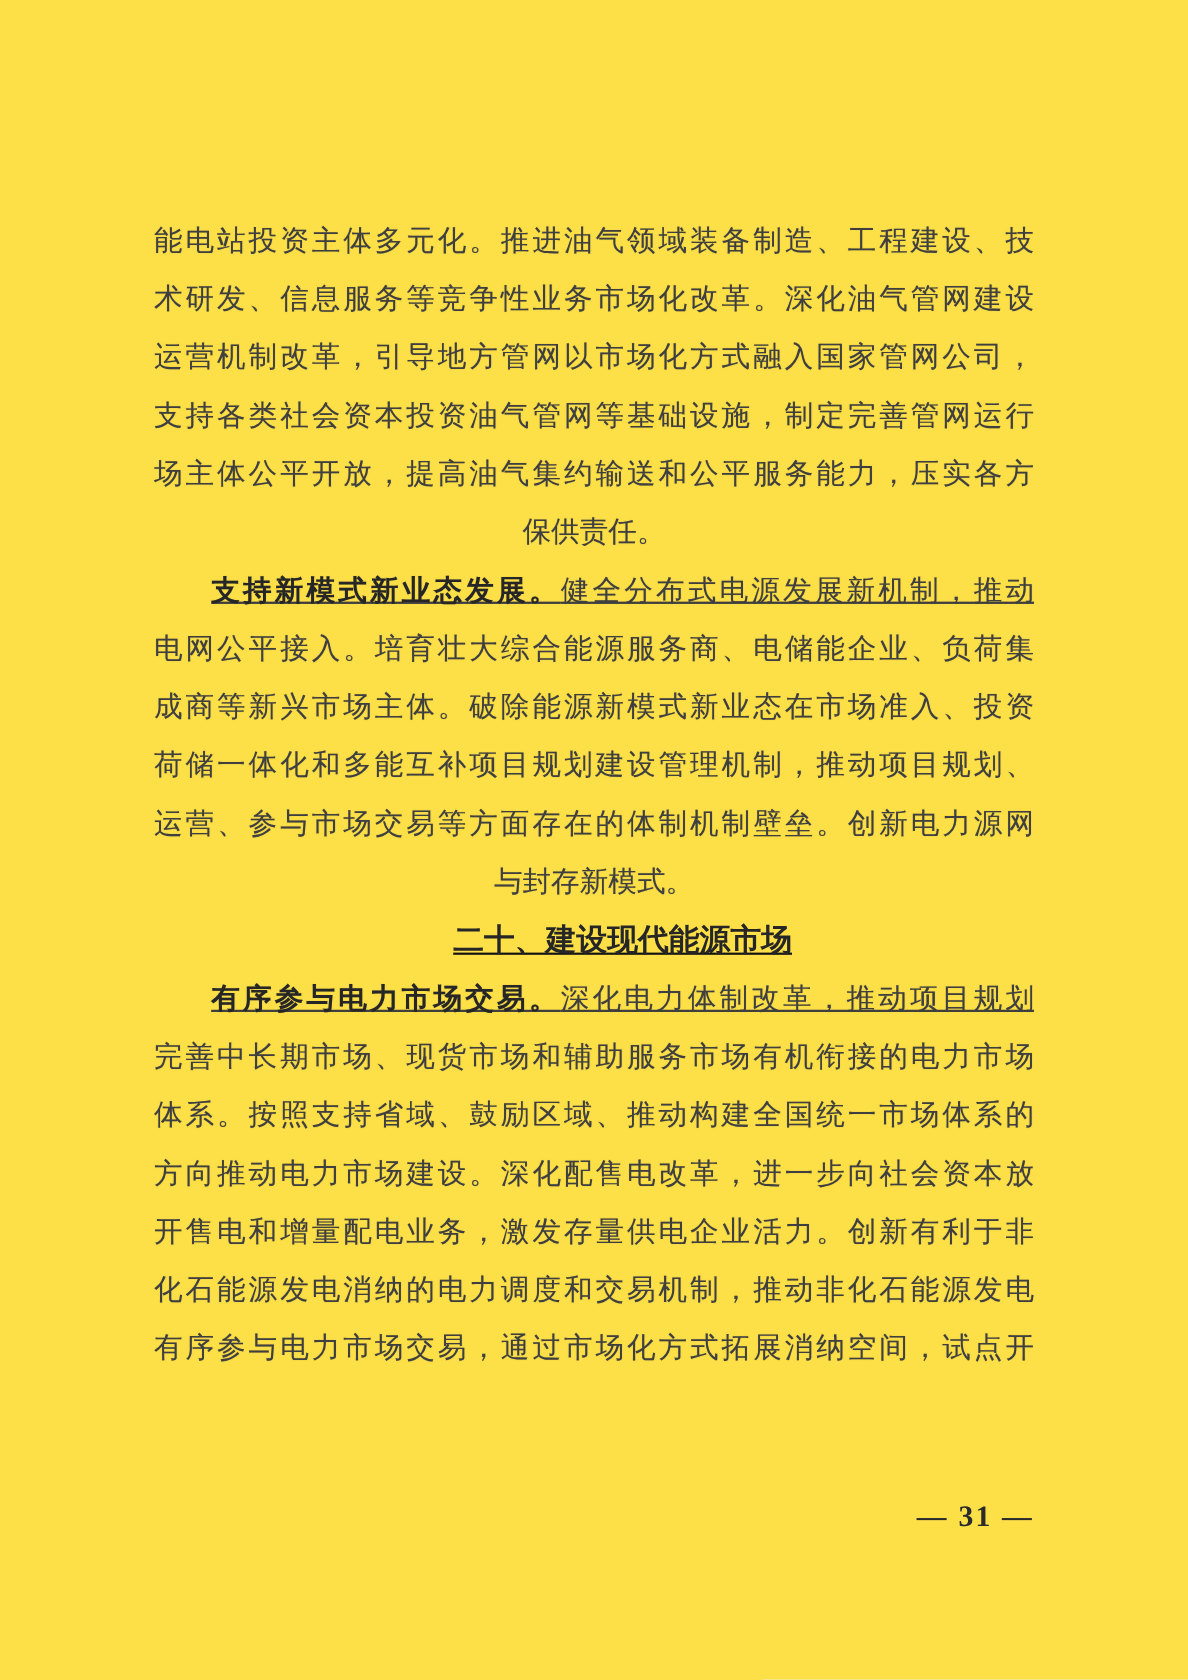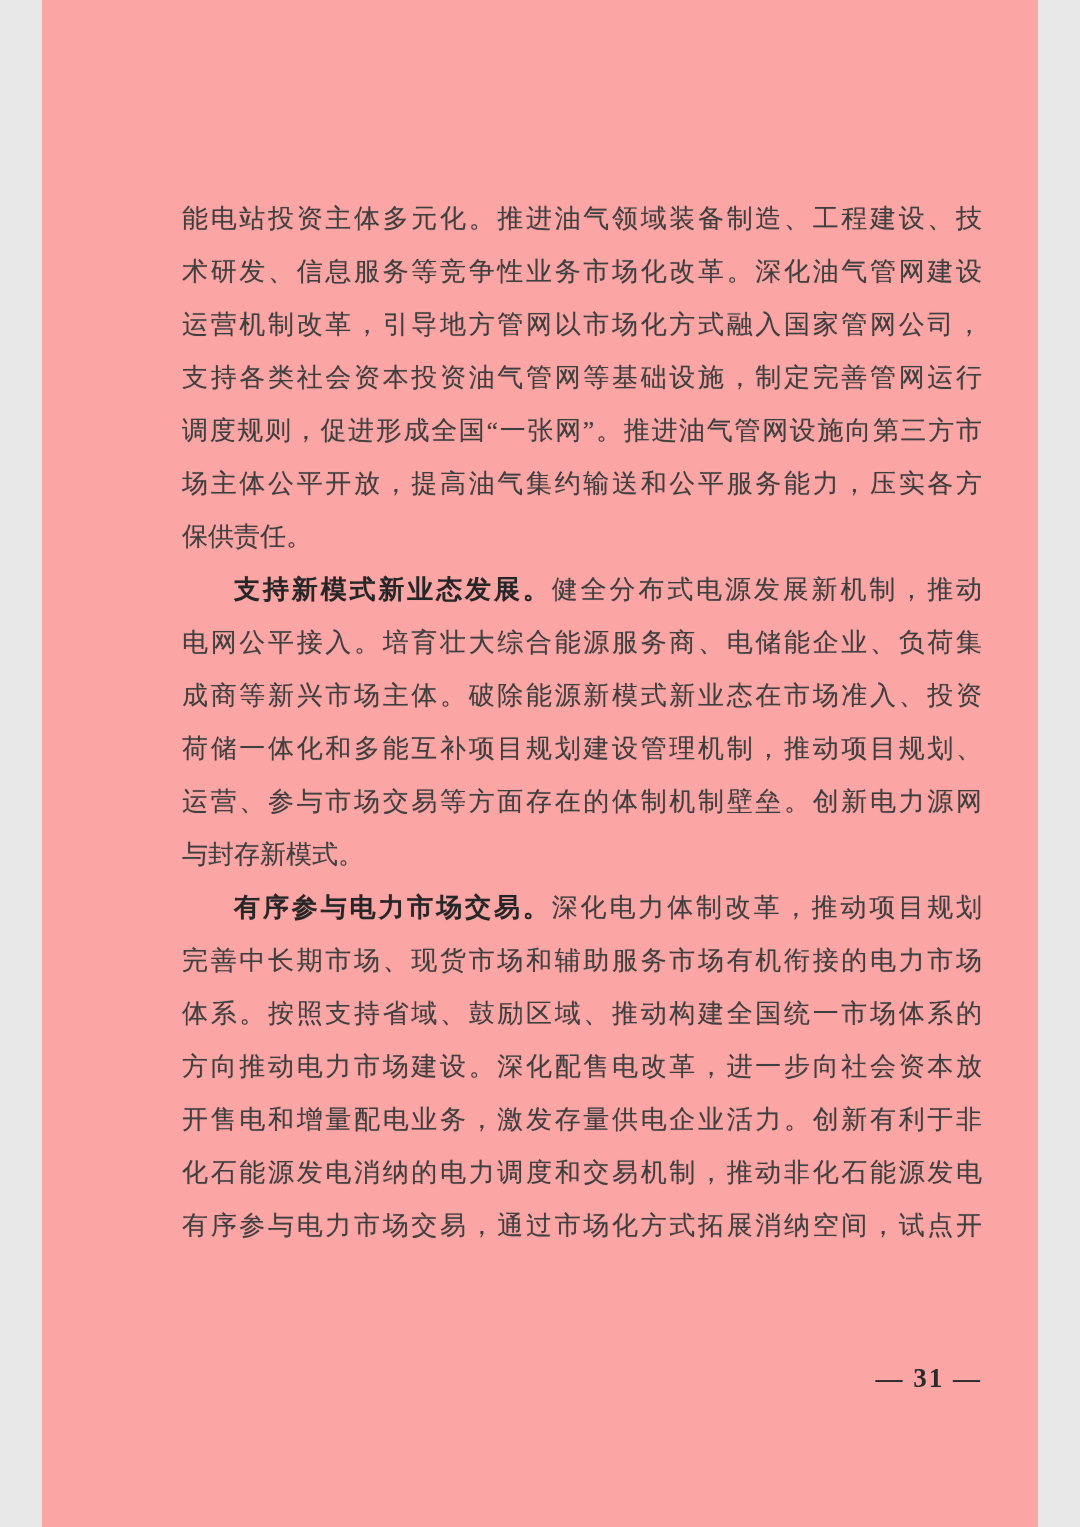--- a/index.html
+++ b/index.html
@@ -1,45 +1,46 @@
 <!DOCTYPE html>
 <html><head>
 <meta charset="utf-8">
 <style>
   * { margin: 0; padding: 0; box-sizing: border-box; }
   html, body { background: #e8e8e8; }
   .page {
     position: relative;
-    width: 996px;
+    width: 1080px;
     height: 1527px;
-    background: #fca5a5;
+    background: #fde047;
     margin: 0 auto;
     overflow: hidden;
     font-family: "Liberation Serif", serif;
   }
   .text-block {
     position: absolute;
     left: 140px;
     top: 192px;
     width: 800px;
   }
   .line {
     font-size: 26px;
     line-height: 53px;
     color: #3f3f3f;
     text-shadow: 0 0 1px rgba(70,70,70,0.35);
-    text-align: left;
+    text-align: center;
   }
   .line.justify {
     text-align: justify;
     text-align-last: justify;
     text-justify: inter-character;
   }
   .line.indent {
     text-indent: 52px;
+    text-decoration: underline;
   }
   .heading-line {
     font-family: "Liberation Sans", sans-serif;
     font-weight: 700;
     font-size: 28px;
     color: #141414;
     text-shadow: none;
   }
   .lead-bold {
     font-weight: 700;
@@ -60,29 +61,29 @@
 </style>
 </head>
 <body>
 
 <div class="page">
   <div class="text-block">
       <div class="line justify"><span>能电站投资主体多元化。推进油气领域装备制造、工程建设、技</span></div>
       <div class="line justify"><span>术研发、信息服务等竞争性业务市场化改革。深化油气管网建设</span></div>
       <div class="line justify"><span>运营机制改革，引导地方管网以市场化方式融入国家管网公司，</span></div>
       <div class="line justify"><span>支持各类社会资本投资油气管网等基础设施，制定完善管网运行</span></div>
-      <div class="line justify"><span>调度规则，促进形成全国“一张网”。推进油气管网设施向第三方市</span></div>
       <div class="line justify"><span>场主体公平开放，提高油气集约输送和公平服务能力，压实各方</span></div>
       <div class="line"><span>保供责任。</span></div>
       <div class="line indent justify"><span class="lead-bold">支持新模式新业态发展。</span><span>健全分布式电源发展新机制，推动</span></div>
       <div class="line justify"><span>电网公平接入。培育壮大综合能源服务商、电储能企业、负荷集</span></div>
       <div class="line justify"><span>成商等新兴市场主体。破除能源新模式新业态在市场准入、投资</span></div>
       <div class="line justify"><span>荷储一体化和多能互补项目规划建设管理机制，推动项目规划、</span></div>
       <div class="line justify"><span>运营、参与市场交易等方面存在的体制机制壁垒。创新电力源网</span></div>
       <div class="line"><span>与封存新模式。</span></div>
+      <div class="line heading-line indent"><span class="lead-bold">二十、建设现代能源市场</span></div>
       <div class="line indent justify"><span class="lead-bold">有序参与电力市场交易。</span><span>深化电力体制改革，推动项目规划</span></div>
       <div class="line justify"><span>完善中长期市场、现货市场和辅助服务市场有机衔接的电力市场</span></div>
       <div class="line justify"><span>体系。按照支持省域、鼓励区域、推动构建全国统一市场体系的</span></div>
       <div class="line justify"><span>方向推动电力市场建设。深化配售电改革，进一步向社会资本放</span></div>
       <div class="line justify"><span>开售电和增量配电业务，激发存量供电企业活力。创新有利于非</span></div>
       <div class="line justify"><span>化石能源发电消纳的电力调度和交易机制，推动非化石能源发电</span></div>
       <div class="line justify"><span>有序参与电力市场交易，通过市场化方式拓展消纳空间，试点开</span></div>
     </div>
   <div class="footer">
     <span>— 31 —</span>

